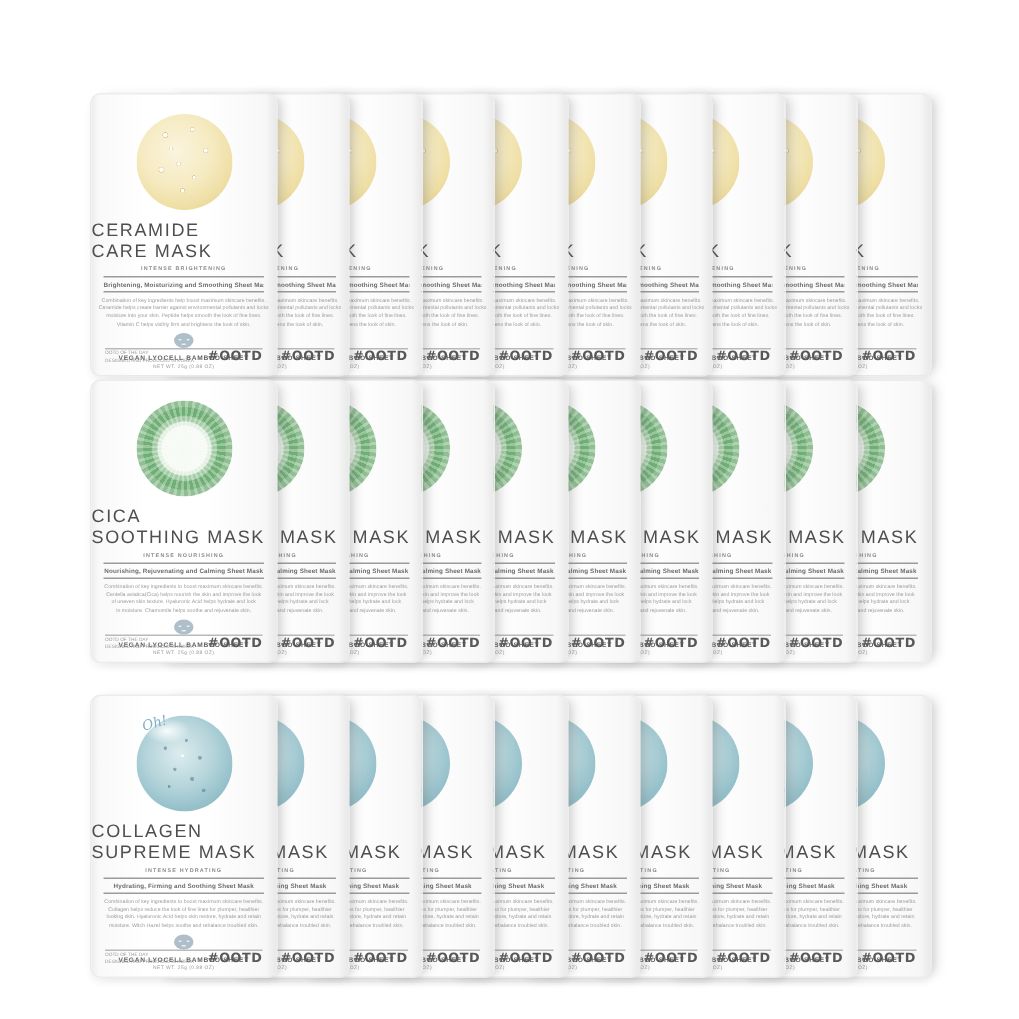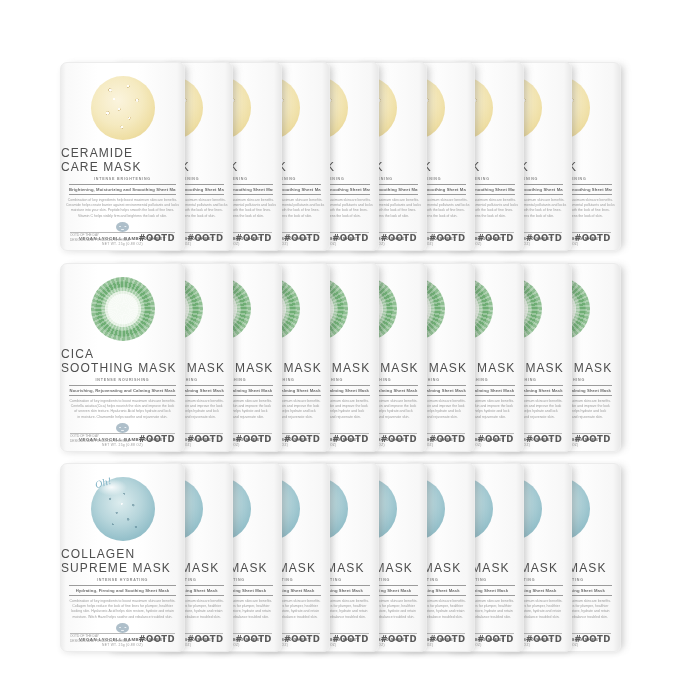--- a/index.html
+++ b/index.html
@@ -4,21 +4,21 @@
 <style>
   html,body{margin:0;padding:0;}
   body{
     width:679px;height:679px;position:relative;overflow:hidden;
     background:#ffffff;
     font-family:"Liberation Sans","DejaVu Sans",sans-serif;
   }
   .stage{position:absolute;inset:0;}
   .row{position:absolute;left:60px;width:562px;height:189px;}
   .row-0{top:62px;}
-  .row-1{top:263px;}
+  .row-1{top:253px;}
   .row-2{top:463px;}
 
   .packet{
     position:absolute;top:0;width:125px;height:189px;
     background:linear-gradient(90deg,#ededed 0,#f9f9f9 5px,#ffffff 30%,#ffffff 62%,#f7f7f7 calc(100% - 7px),#e9e9e9 100%);
     border:1px solid #ececec;border-radius:7px;
     box-shadow:6px 0 7px -3px rgba(120,120,120,.30),0 3px 5px rgba(0,0,0,.05);
     overflow:hidden;box-sizing:border-box;
   }
 

